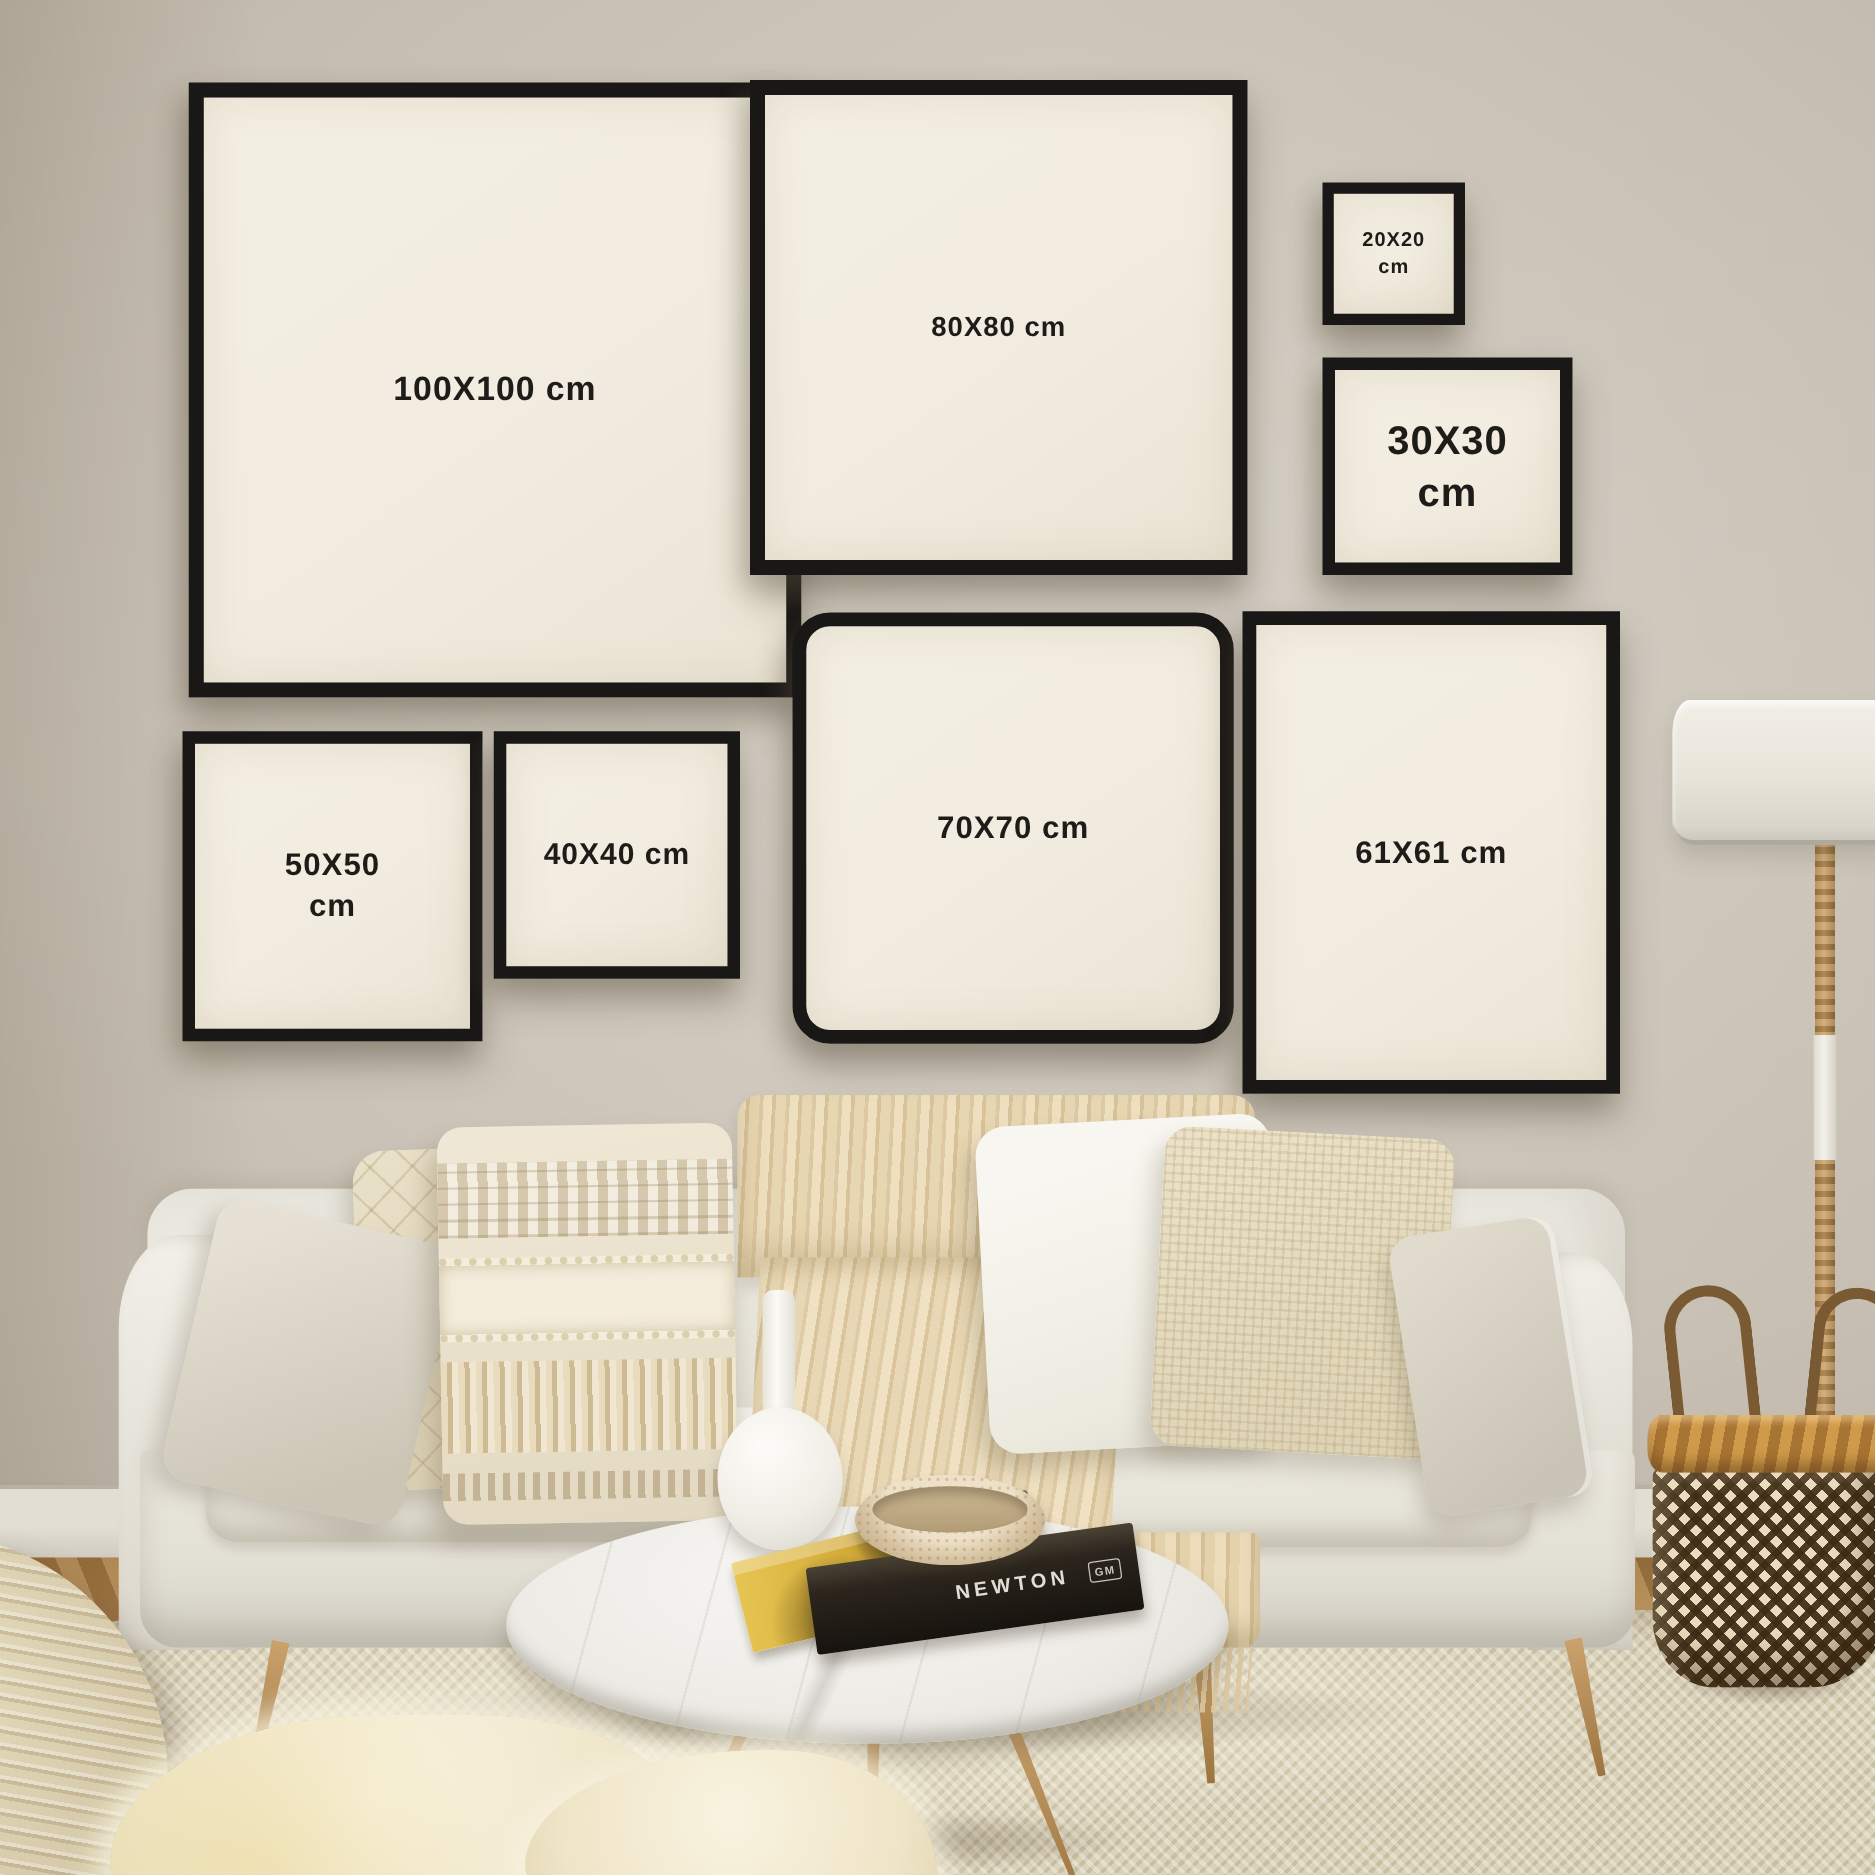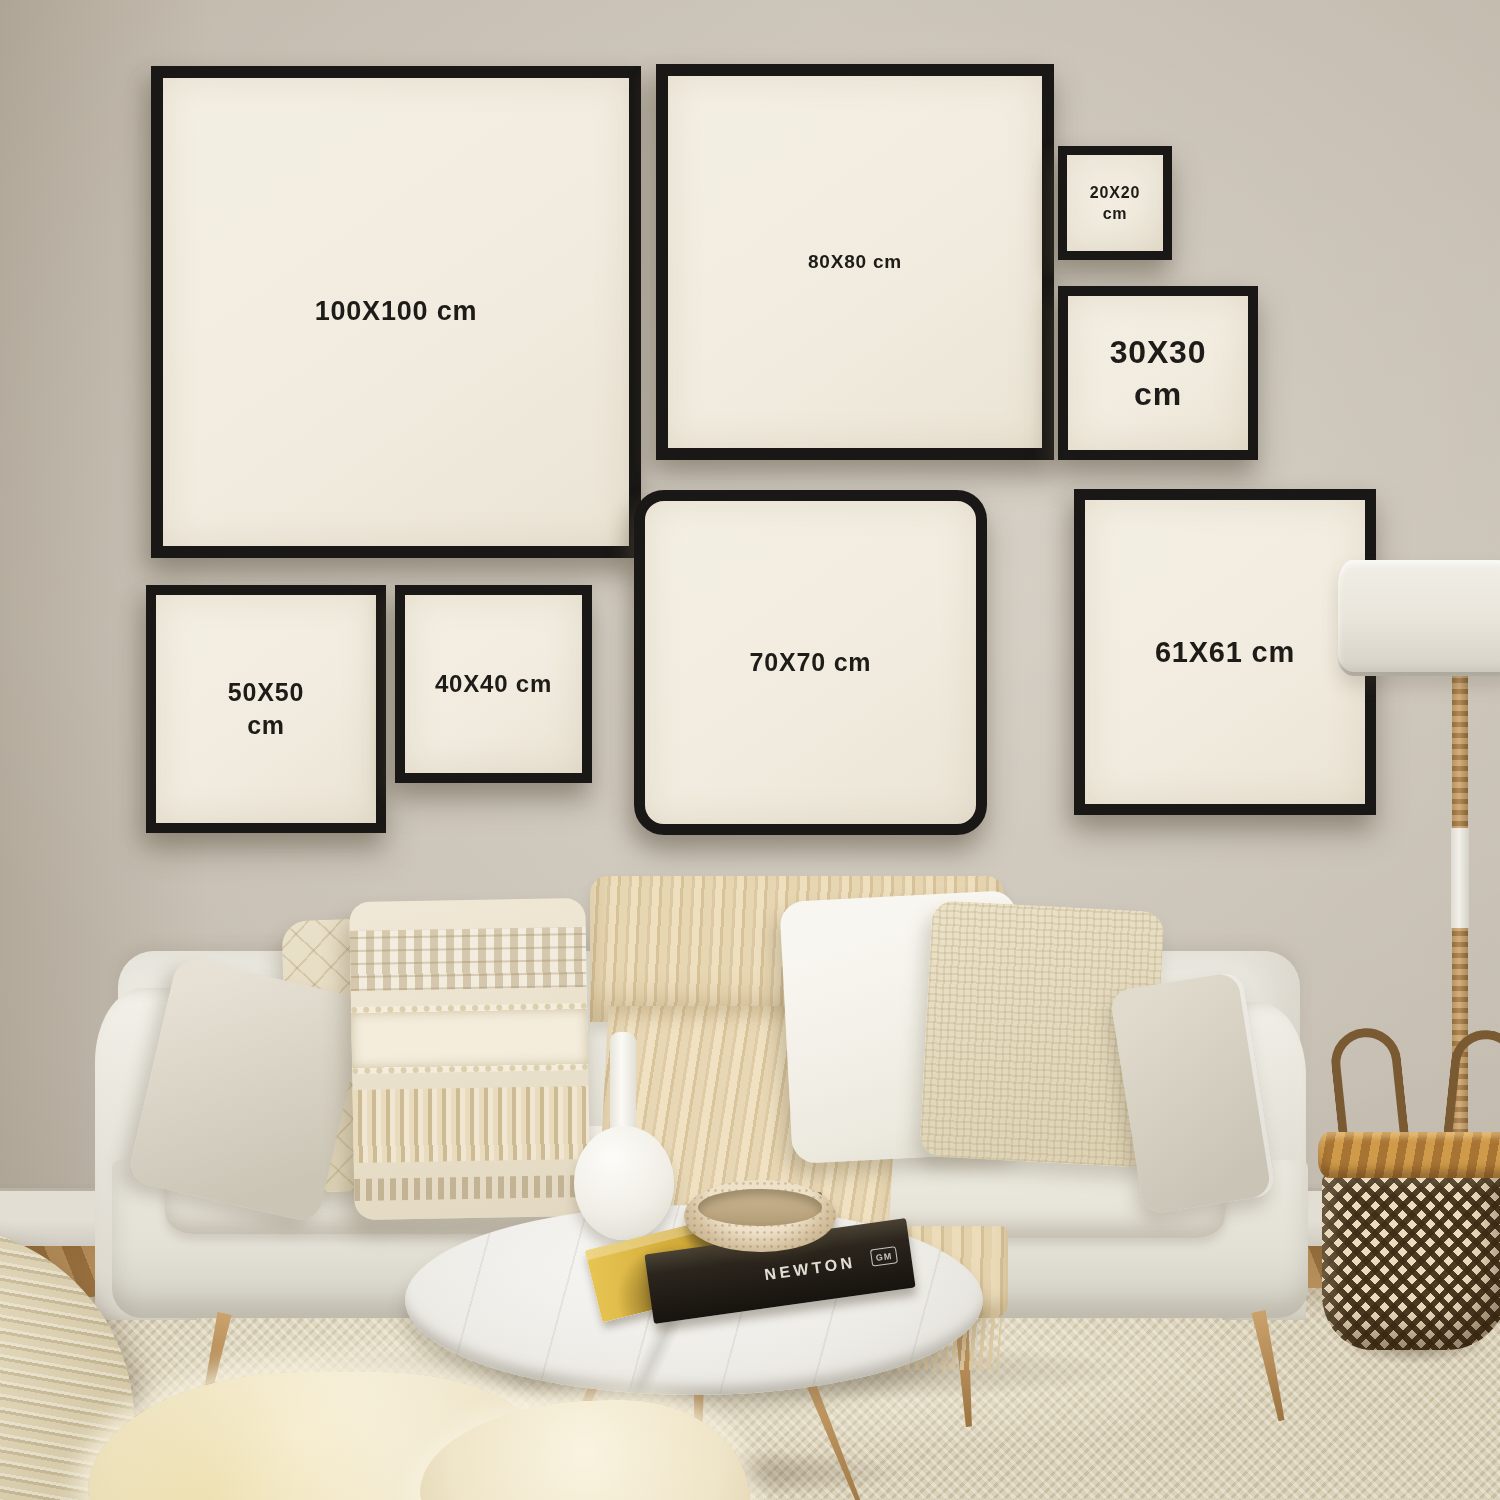--- a/index.html
+++ b/index.html
@@ -18,27 +18,27 @@
     position:absolute;box-sizing:border-box;border-style:solid;border-color:#1a1816;
     background:linear-gradient(145deg,#f4efe3 0%,#f1ecdf 55%,#eae4d5 100%);
     box-shadow: 0 18px 28px rgba(88,78,60,.38), -8px 10px 18px rgba(88,78,60,.20), inset 0 0 36px rgba(150,130,95,.16);
     display:flex;align-items:center;justify-content:center;
   }
   .frame-label{
     color:#1e1c18;text-align:center;font-weight:600;letter-spacing:.8px;line-height:1.32;
   }
   .frame-label span{display:block;}
   .f100{left:110px;top:66px;width:490px;height:492px;border-width:12px;font-size:27px;margin-left:41px;}
-  .f80 {left:656px;top:64px;width:398px;height:396px;border-width:12px;font-size:19px;}
+  .f80 {left:600px;top:64px;width:398px;height:396px;border-width:12px;font-size:22px;}
   .f20 {left:1058px;top:146px;width:114px;height:114px;border-width:9px;font-size:16px;}
   .f30 {left:1058px;top:286px;width:200px;height:174px;border-width:10px;font-size:32px;justify-content:center;}
   .f50 {left:100px;top:585px;width:240px;height:248px;border-width:10px;font-size:25px;margin-left:46px;}
   .f40 {left:395px;top:585px;width:197px;height:198px;border-width:10px;font-size:24px;}
   .f70 {left:634px;top:490px;width:353px;height:345px;border-width:11px;font-size:25px;border-radius:30px;}
-  .f61 {left:1074px;top:489px;width:302px;height:326px;border-width:11px;font-size:29px;}
+  .f61 {left:994px;top:489px;width:302px;height:386px;border-width:11px;font-size:25px;}
 
   
   .baseboard{left:0;top:1188px;width:1500px;height:60px;
     background:linear-gradient(180deg,#b9b2a4 0 3px,#e2ded4 3px 55%,#cfcabf 100%);
     box-shadow:0 6px 10px rgba(70,58,40,.25);}
   .floor{left:0;top:1246px;width:1500px;height:254px;
     background:
       repeating-linear-gradient(68deg, rgba(255,228,175,.18) 0 16px, rgba(80,52,20,.14) 16px 34px),
       linear-gradient(180deg,#9d7340 0%,#b98c55 45%,#c69a63 100%);}
   .rug{left:-50px;top:1288px;width:1600px;height:222px;

